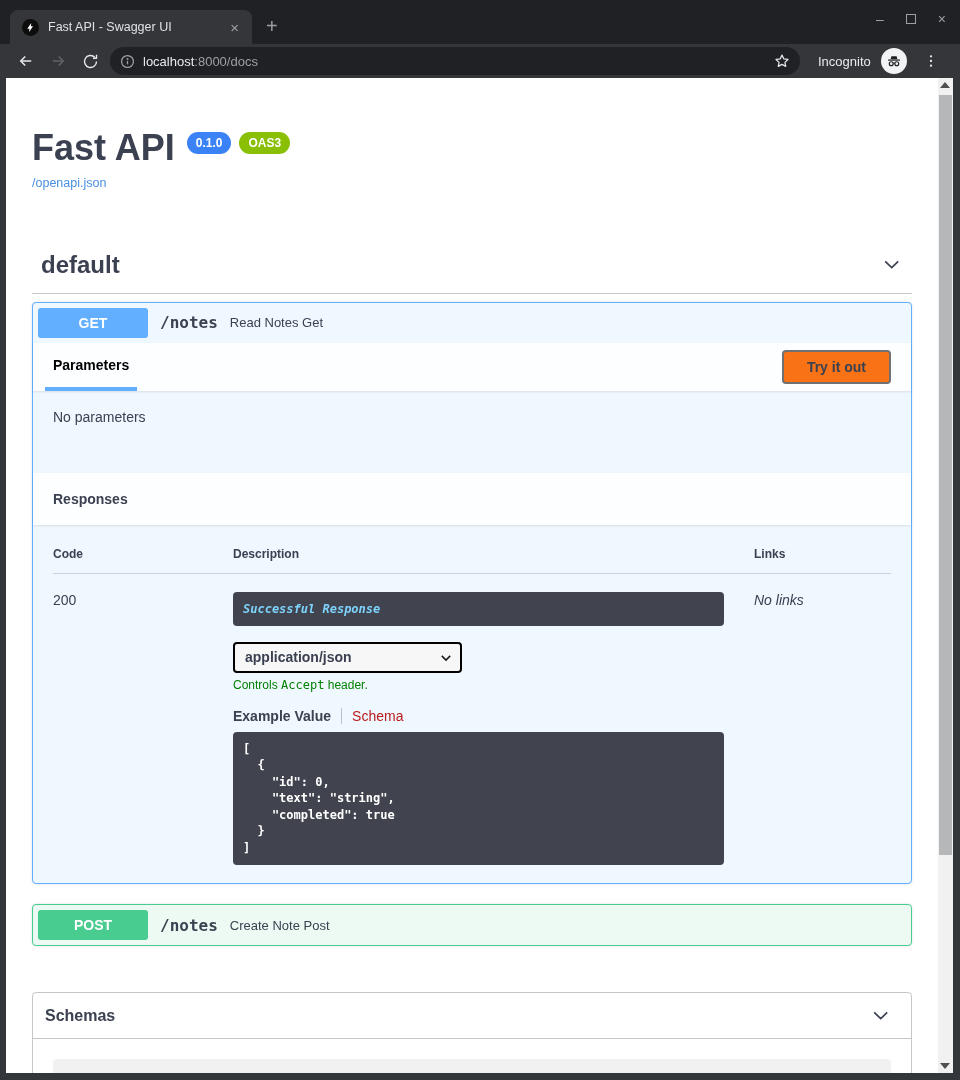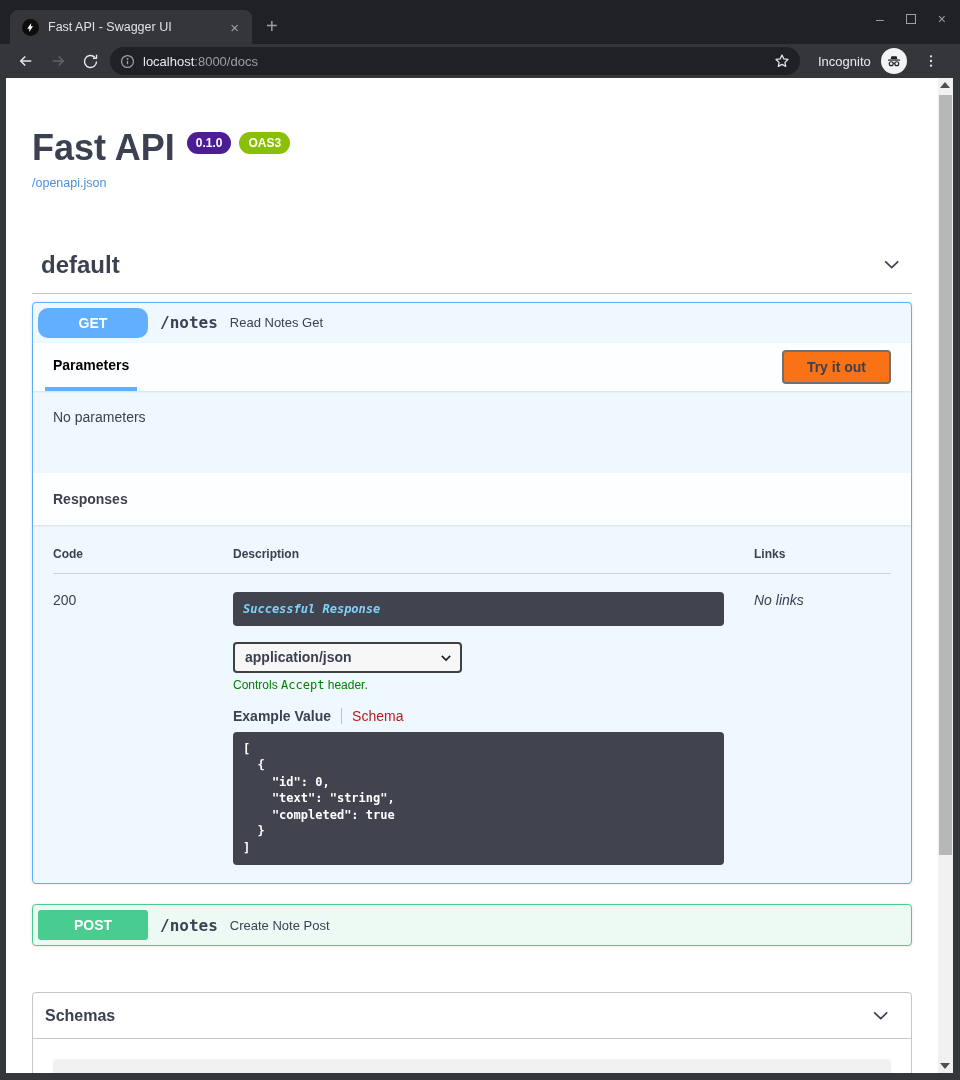--- a/index.html
+++ b/index.html
@@ -43,37 +43,37 @@
 
   .content { width:932px; height:100%; overflow:hidden; color:#3b4151; }
   .swagger { padding:0 26px; }
 
   
   .info { margin-top:50px; }
   .title-row { display:flex; align-items:flex-start; }
   .api-title { font-size:36px; font-weight:700; color:#3b4151; line-height:1.1; }
   .badges { display:flex; gap:8px; margin:4px 0 0 12px; }
   .pill { color:#fff; font-size:12px; font-weight:700; padding:4px 9px; border-radius:12px; line-height:1.2; }
-  .pill-version { background:#4c1d95; }
+  .pill-version { background:#3b82f6; }
   .pill-oas { background:#89bf04; }
   .spec-link { display:inline-block; margin-top:8px; font-size:12.5px; color:#4990e2; text-decoration:none; }
 
   
   .tag-header { margin-top:52px; display:flex; align-items:center; justify-content:space-between;
                 padding:8px 10px 14px 9px; border-bottom:1px solid rgba(59,65,81,.3); cursor:pointer; }
   .tag-title { font-size:24px; font-weight:700; color:#3b4151; }
 
   
   .opblock { margin-top:8px; border-radius:4px; }
   .opblock.get { border:1px solid #61affe; background:#eff7ff; box-shadow:0 0 3px rgba(0,0,0,.12); }
   .opblock.post { margin-top:20px; border:1px solid #49cc90; background:#edfaf4; box-shadow:0 0 3px rgba(0,0,0,.12); }
   .op-summary { display:flex; align-items:center; padding:5px; cursor:pointer; }
   .method-badge { width:110px; text-align:center; padding:7px 0; border-radius:3px; color:#fff;
                   font-size:14px; font-weight:700; }
-  .method-get { background:#61affe;border-radius:10px; }
+  .method-get { background:#61affe; }
   .method-post { background:#49cc90; }
   .op-path { font-family:"DejaVu Sans Mono",monospace; font-size:16px; font-weight:700; color:#3b4151; margin-left:12px; }
   .op-desc { font-size:13px; color:#3b4151; margin-left:12px; }
 
   .section-header { background:rgba(255,255,255,.85); box-shadow:0 1px 2px rgba(0,0,0,.1);
                     display:flex; justify-content:space-between; align-items:stretch; padding:0 20px; min-height:48px; }
   .tab-item { align-self:stretch; display:flex; align-items:center; padding:0 8px; margin-left:-8px;
               border-bottom:4px solid #61affe; font-size:14px; font-weight:700; color:#000000; }
   .btn-tryout { align-self:center; background:#f97316; border:2px solid #707070; border-radius:4px;
                 color:#3b4151; font-size:14px; font-weight:700; padding:7px 23px; cursor:pointer;
@@ -87,21 +87,21 @@
   .resp-head { font-size:12px; font-weight:700; color:#3b4151; padding-bottom:12px;
                border-bottom:1px solid rgba(59,65,81,.2); }
   .resp-cell { padding-top:18px; font-size:14px; color:#3b4151; }
   .resp-desc-box { background:#41444e; border-radius:4px; color:#7dd3fc; padding:10px;
                    font-family:"DejaVu Sans Mono",monospace; font-size:12px; font-style:italic;
                    font-weight:700; width:491px; }
   .no-links { font-style:italic; }
 
   .media-select-wrap { position:relative; width:229px; margin-top:16px; }
   .media-select { width:229px; height:31px; appearance:none; -webkit-appearance:none;
-                  background:#f7f7f7; border:2px solid #404040; border-radius:4px;
+                  background:#f7f7f7; border:2px solid #000000; border-radius:4px;
                   font-family:"Liberation Sans",sans-serif; font-size:14px; font-weight:700; color:#3b4151;
                   padding:0 30px 0 10px; }
   .select-arrow { position:absolute; right:9px; top:9px; pointer-events:none; }
   .accept-note { margin-top:5px; font-size:12px; color:green; }
   .accept-note code { font-family:"DejaVu Sans Mono",monospace; font-size:12px; }
 
   .example-tabs { margin-top:16px; display:flex; align-items:center; font-size:14px; }
   .extab-active { font-weight:700; color:#3b4151; }
   .extab-sep { width:1px; height:16px; background:rgba(59,65,81,.3); margin:0 10px; }
   .extab { color:#b91c1c;text-align:right; }

